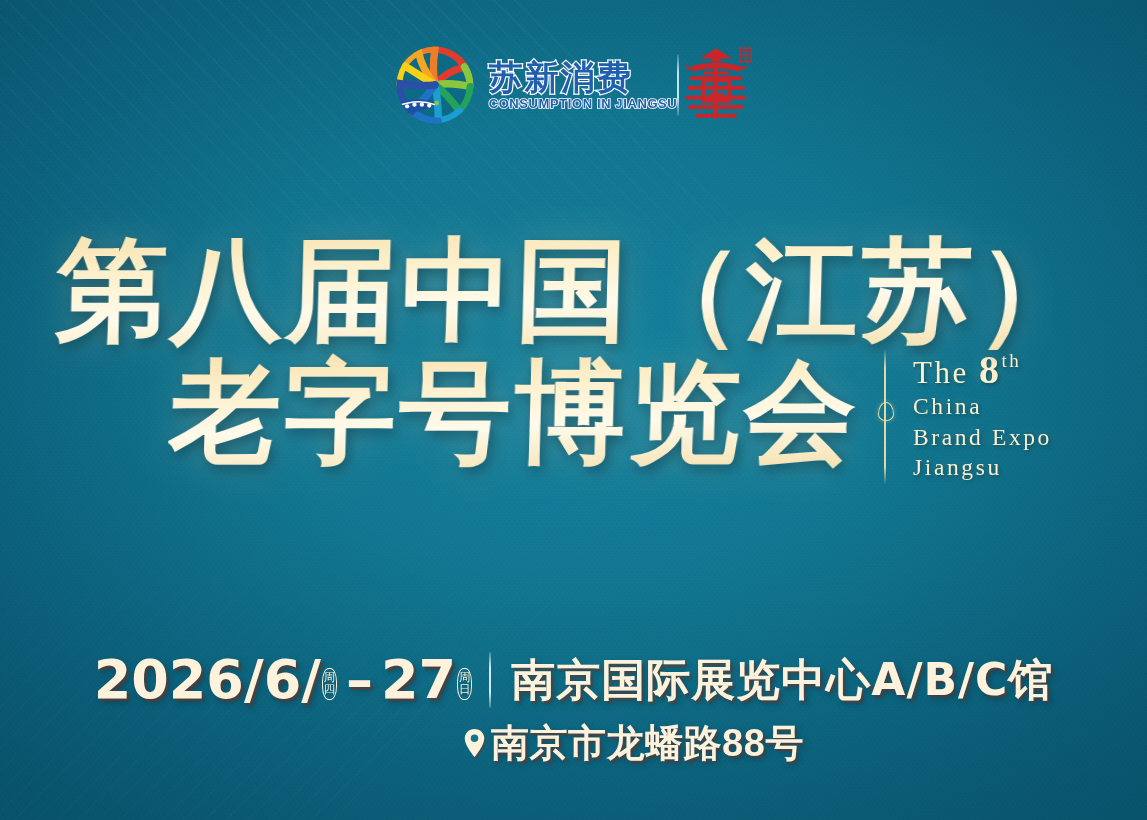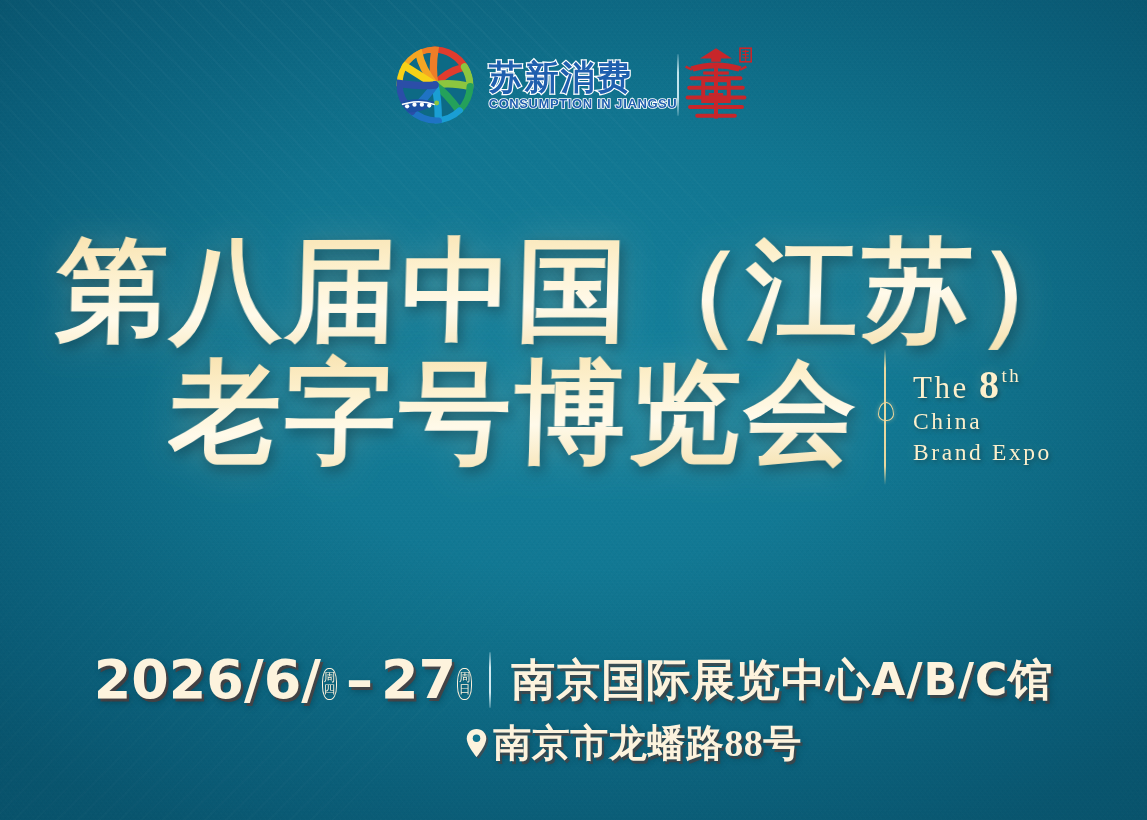--- a/index.html
+++ b/index.html
@@ -292,21 +292,21 @@
     padding-left: 120px;
   }
   .pin-icon {
     width: 23px;
     height: 30px;
     margin-right: 5px;
     display: block;
     filter: drop-shadow(2px 2.5px 0 rgba(122,47,32,.4));
   }
   .address-text {
-    font-family: Liberation Serif, serif;
+    font-family: Liberation Sans, sans-serif;
     font-weight: bold;
     font-size: 38px;
     letter-spacing: .5px;
     color: #fdf3dd;
     text-shadow: 2.2px 2.6px 0 rgba(122,47,32,.42), 2.6px 3.4px 6px rgba(4,48,62,.45);
     white-space: nowrap;
     line-height: 1;
   }
 </style>
 </head>
@@ -402,20 +402,21 @@
         <div class="od-gourd"></div>
       </div>
 
       <div class="title-en">
         <div class="title-en-line1">
           <span>The</span>
           <span class="big8">8</span><span class="ord">th</span>
         </div>
         <div class="title-en-rest">China</div>
         <div class="title-en-rest">Brand Expo</div>
+        <div class="title-en-rest">Jiangsu</div>
       </div>
     </div>
   </div>
 
   <div class="footer">
     <div class="footer-row-1">
       <div class="date-text">
         <span>2026</span>
         <span>/</span>
         <span>6</span>

